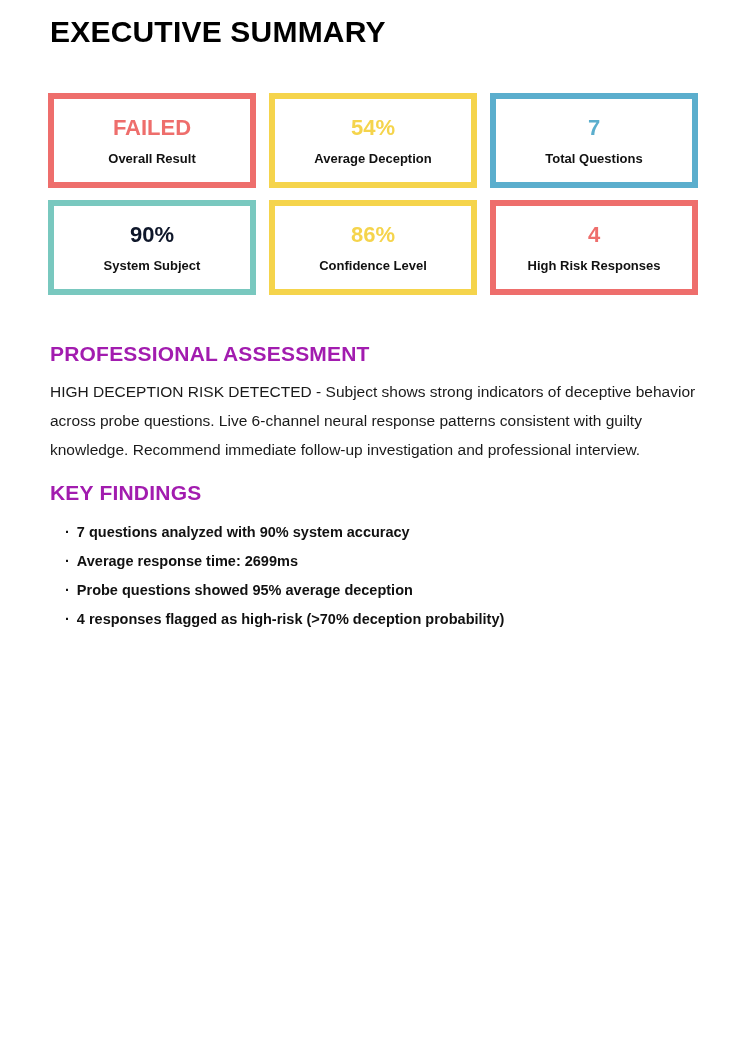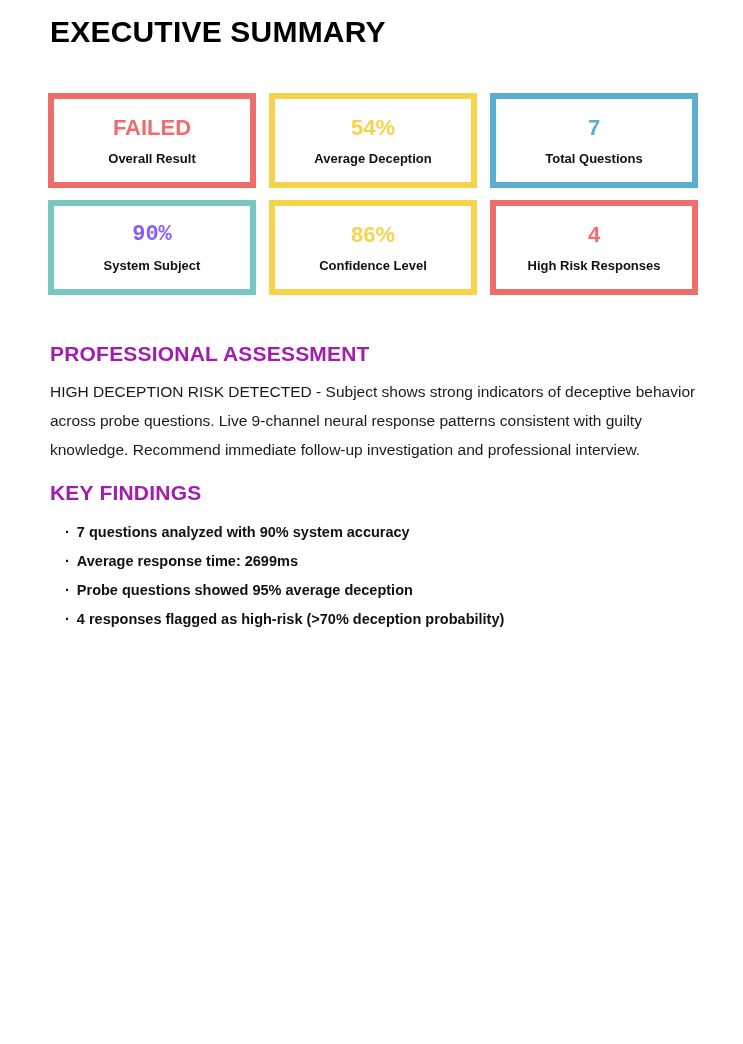--- a/index.html
+++ b/index.html
@@ -123,36 +123,36 @@
       </div>
       <div class="card" style="border-color: rgb(245, 212, 76);">
         <div class="card-value" style="color: rgb(245, 212, 76);">54%</div>
         <div class="card-label">Average Deception</div>
       </div>
       <div class="card" style="border-color: rgb(91, 174, 205);">
         <div class="card-value" style="color: rgb(91, 174, 205);">7</div>
         <div class="card-label">Total Questions</div>
       </div>
       <div class="card" style="border-color: rgb(121, 200, 191);">
-        <div class="card-value" style="color: #8b5cf6; font-family: Liberation Mono, monospace;">90%</div>
+        <div class="card-value" style="color: #0f172a;">90%</div>
         <div class="card-label">System Subject</div>
       </div>
       <div class="card" style="border-color: rgb(245, 212, 76);">
         <div class="card-value" style="color: rgb(245, 212, 76);">86%</div>
         <div class="card-label">Confidence Level</div>
       </div>
       <div class="card" style="border-color: rgb(238, 110, 108);">
         <div class="card-value" style="color: rgb(238, 110, 108);">4</div>
         <div class="card-label">High Risk Responses</div>
       </div>
     </div>
 
   <h2 class="section-heading heading-assessment">PROFESSIONAL ASSESSMENT</h2>
 
-  <p class="assessment-body">HIGH DECEPTION RISK DETECTED - Subject shows strong indicators of deceptive behavior across probe questions. Live 9-channel neural response patterns consistent with guilty knowledge. Recommend immediate follow-up investigation and professional interview.</p>
+  <p class="assessment-body">HIGH DECEPTION RISK DETECTED - Subject shows strong indicators of deceptive behavior across probe questions. Live 6-channel neural response patterns consistent with guilty knowledge. Recommend immediate follow-up investigation and professional interview.</p>
 
   <h2 class="section-heading heading-findings">KEY FINDINGS</h2>
 
   <ul class="findings-list">
       <li>7 questions analyzed with 90% system accuracy</li>
       <li>Average response time: 2699ms</li>
       <li>Probe questions showed 95% average deception</li>
       <li>4 responses flagged as high-risk (&gt;70% deception probability)</li>
     </ul>
 

